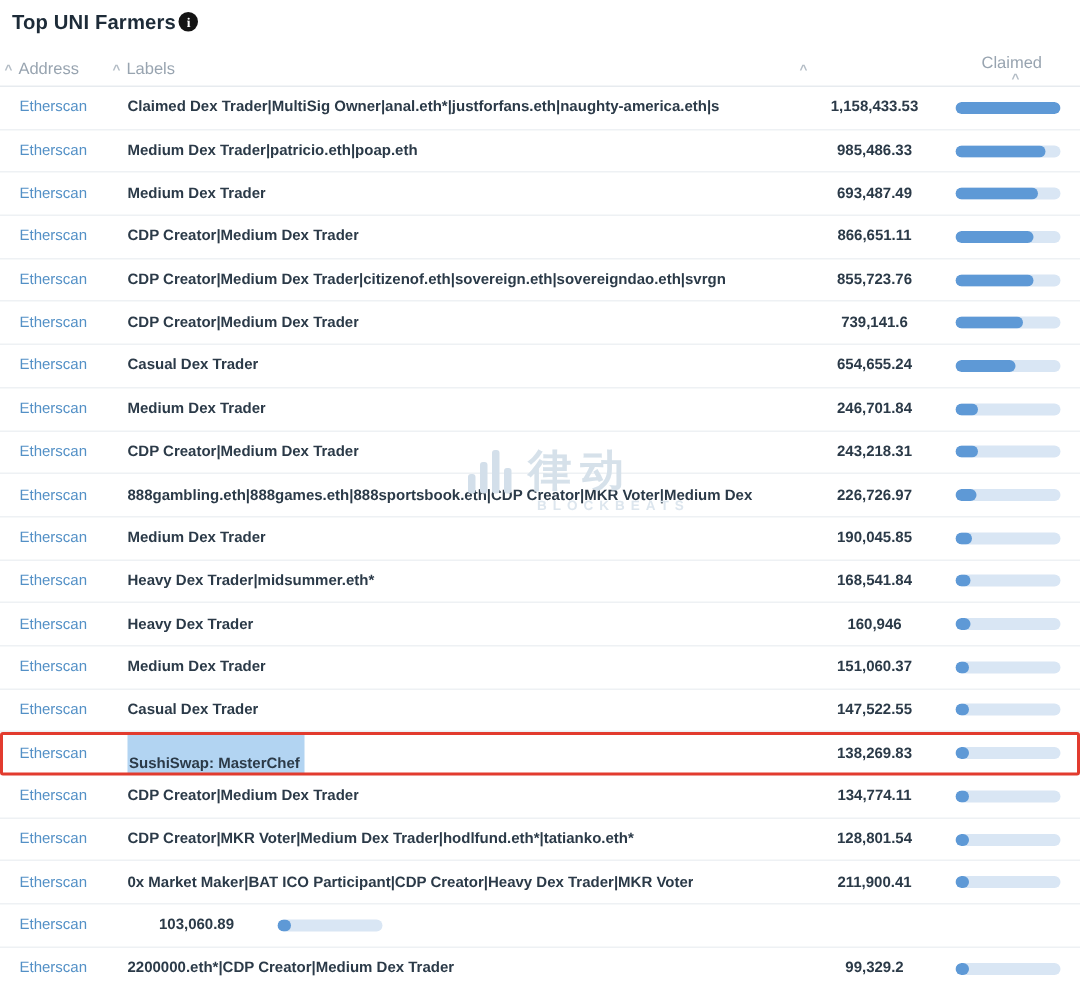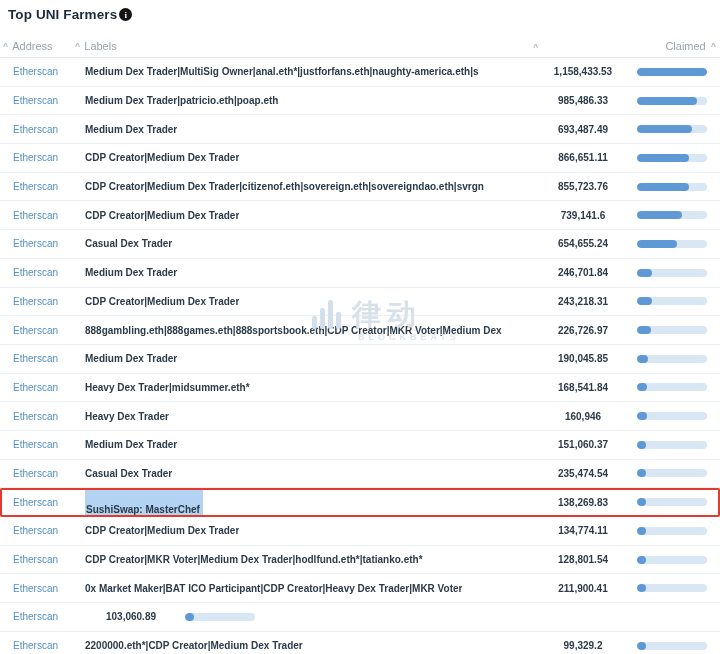--- a/index.html
+++ b/index.html
@@ -11,21 +11,21 @@
         font-weight:700;display:flex;align-items:center;justify-content:center;margin-left:2px;
         font-family:"Liberation Serif",serif;cursor:pointer;}
   .thead{display:flex;align-items:center;height:22px;margin-top:13px;border-bottom:1px solid #e7ebef;
          color:#98a4b0;font-size:11px;}
   .caret{color:#b4bdc6;font-size:9px;font-weight:700;margin-right:4px;line-height:1;}
   .col-address{width:72px;flex-shrink:0;padding-left:13px;}
   .thead .col-address{padding-left:3px;display:flex;align-items:center;}
   .col-labels{flex:1;min-width:0;display:flex;align-items:center;}
   .col-value{width:92px;flex-shrink:0;text-align:center;}
   .thead .col-value{text-align:left;padding-left:16px;}
-  .col-bar{width:70px;flex-shrink:0;margin-left:8px;margin-right:13px;}
+  .col-bar{width:70px;flex-shrink:0;margin-left:8px;margin-right:13px;flex-direction:column;}
   .thead .col-bar{width:83px;margin-right:0;display:flex;align-items:center;justify-content:flex-end;padding-right:4px;}
   .thead .col-bar .caret{margin:0 0 0 5px;}
   .tbody{display:block;}
   .row{display:flex;align-items:center;height:27.7px;border-bottom:1px solid #eef1f4;font-size:10px;}
   .link{color:#5390c6;text-decoration:none;cursor:pointer;}
   .lbl{color:#2b3a48;font-weight:700;white-space:nowrap;overflow:hidden;}
   .val{font-weight:700;color:#2b3a48;}
   .track{height:8px;border-radius:4px;background:var(--track,#d9e6f4);overflow:hidden;}
   .fill{height:8px;border-radius:4px;background:var(--fill,#5e99d6);min-width:9px;}
   .row.hl{outline:2px solid var(--red,#e23b2e);outline-offset:-2px;border-radius:2px;}
@@ -66,21 +66,21 @@
       <span class="caret">^</span>
     </div>
   </div>
 
   <div class="tbody">
       <div class="row">
       <div class="col-address">
         <a class="link">Etherscan</a>
       </div>
       <div class="col-labels">
-        <span class="lbl">Medium Dex Trader|MultiSig Owner|anal.eth*|justforfans.eth|naughty-america.eth|s</span>
+        <span class="lbl">Claimed Dex Trader|MultiSig Owner|anal.eth*|justforfans.eth|naughty-america.eth|s</span>
       </div>
       <div class="col-value val">1,158,433.53</div>
       <div class="col-bar">
         <div class="track">
           <div class="fill" style="width: 100%;"></div>
         </div>
       </div>
     </div>
       <div class="row">
       <div class="col-address">
@@ -264,21 +264,21 @@
         </div>
       </div>
     </div>
       <div class="row">
       <div class="col-address">
         <a class="link">Etherscan</a>
       </div>
       <div class="col-labels">
         <span class="lbl">Casual Dex Trader</span>
       </div>
-      <div class="col-value val">235,474.54</div>
+      <div class="col-value val">147,522.55</div>
       <div class="col-bar">
         <div class="track">
           <div class="fill" style="width: 12.73%;"></div>
         </div>
       </div>
     </div>
       <div class="row hl">
       <div class="col-address">
         <a class="link">Etherscan</a>
       </div>

